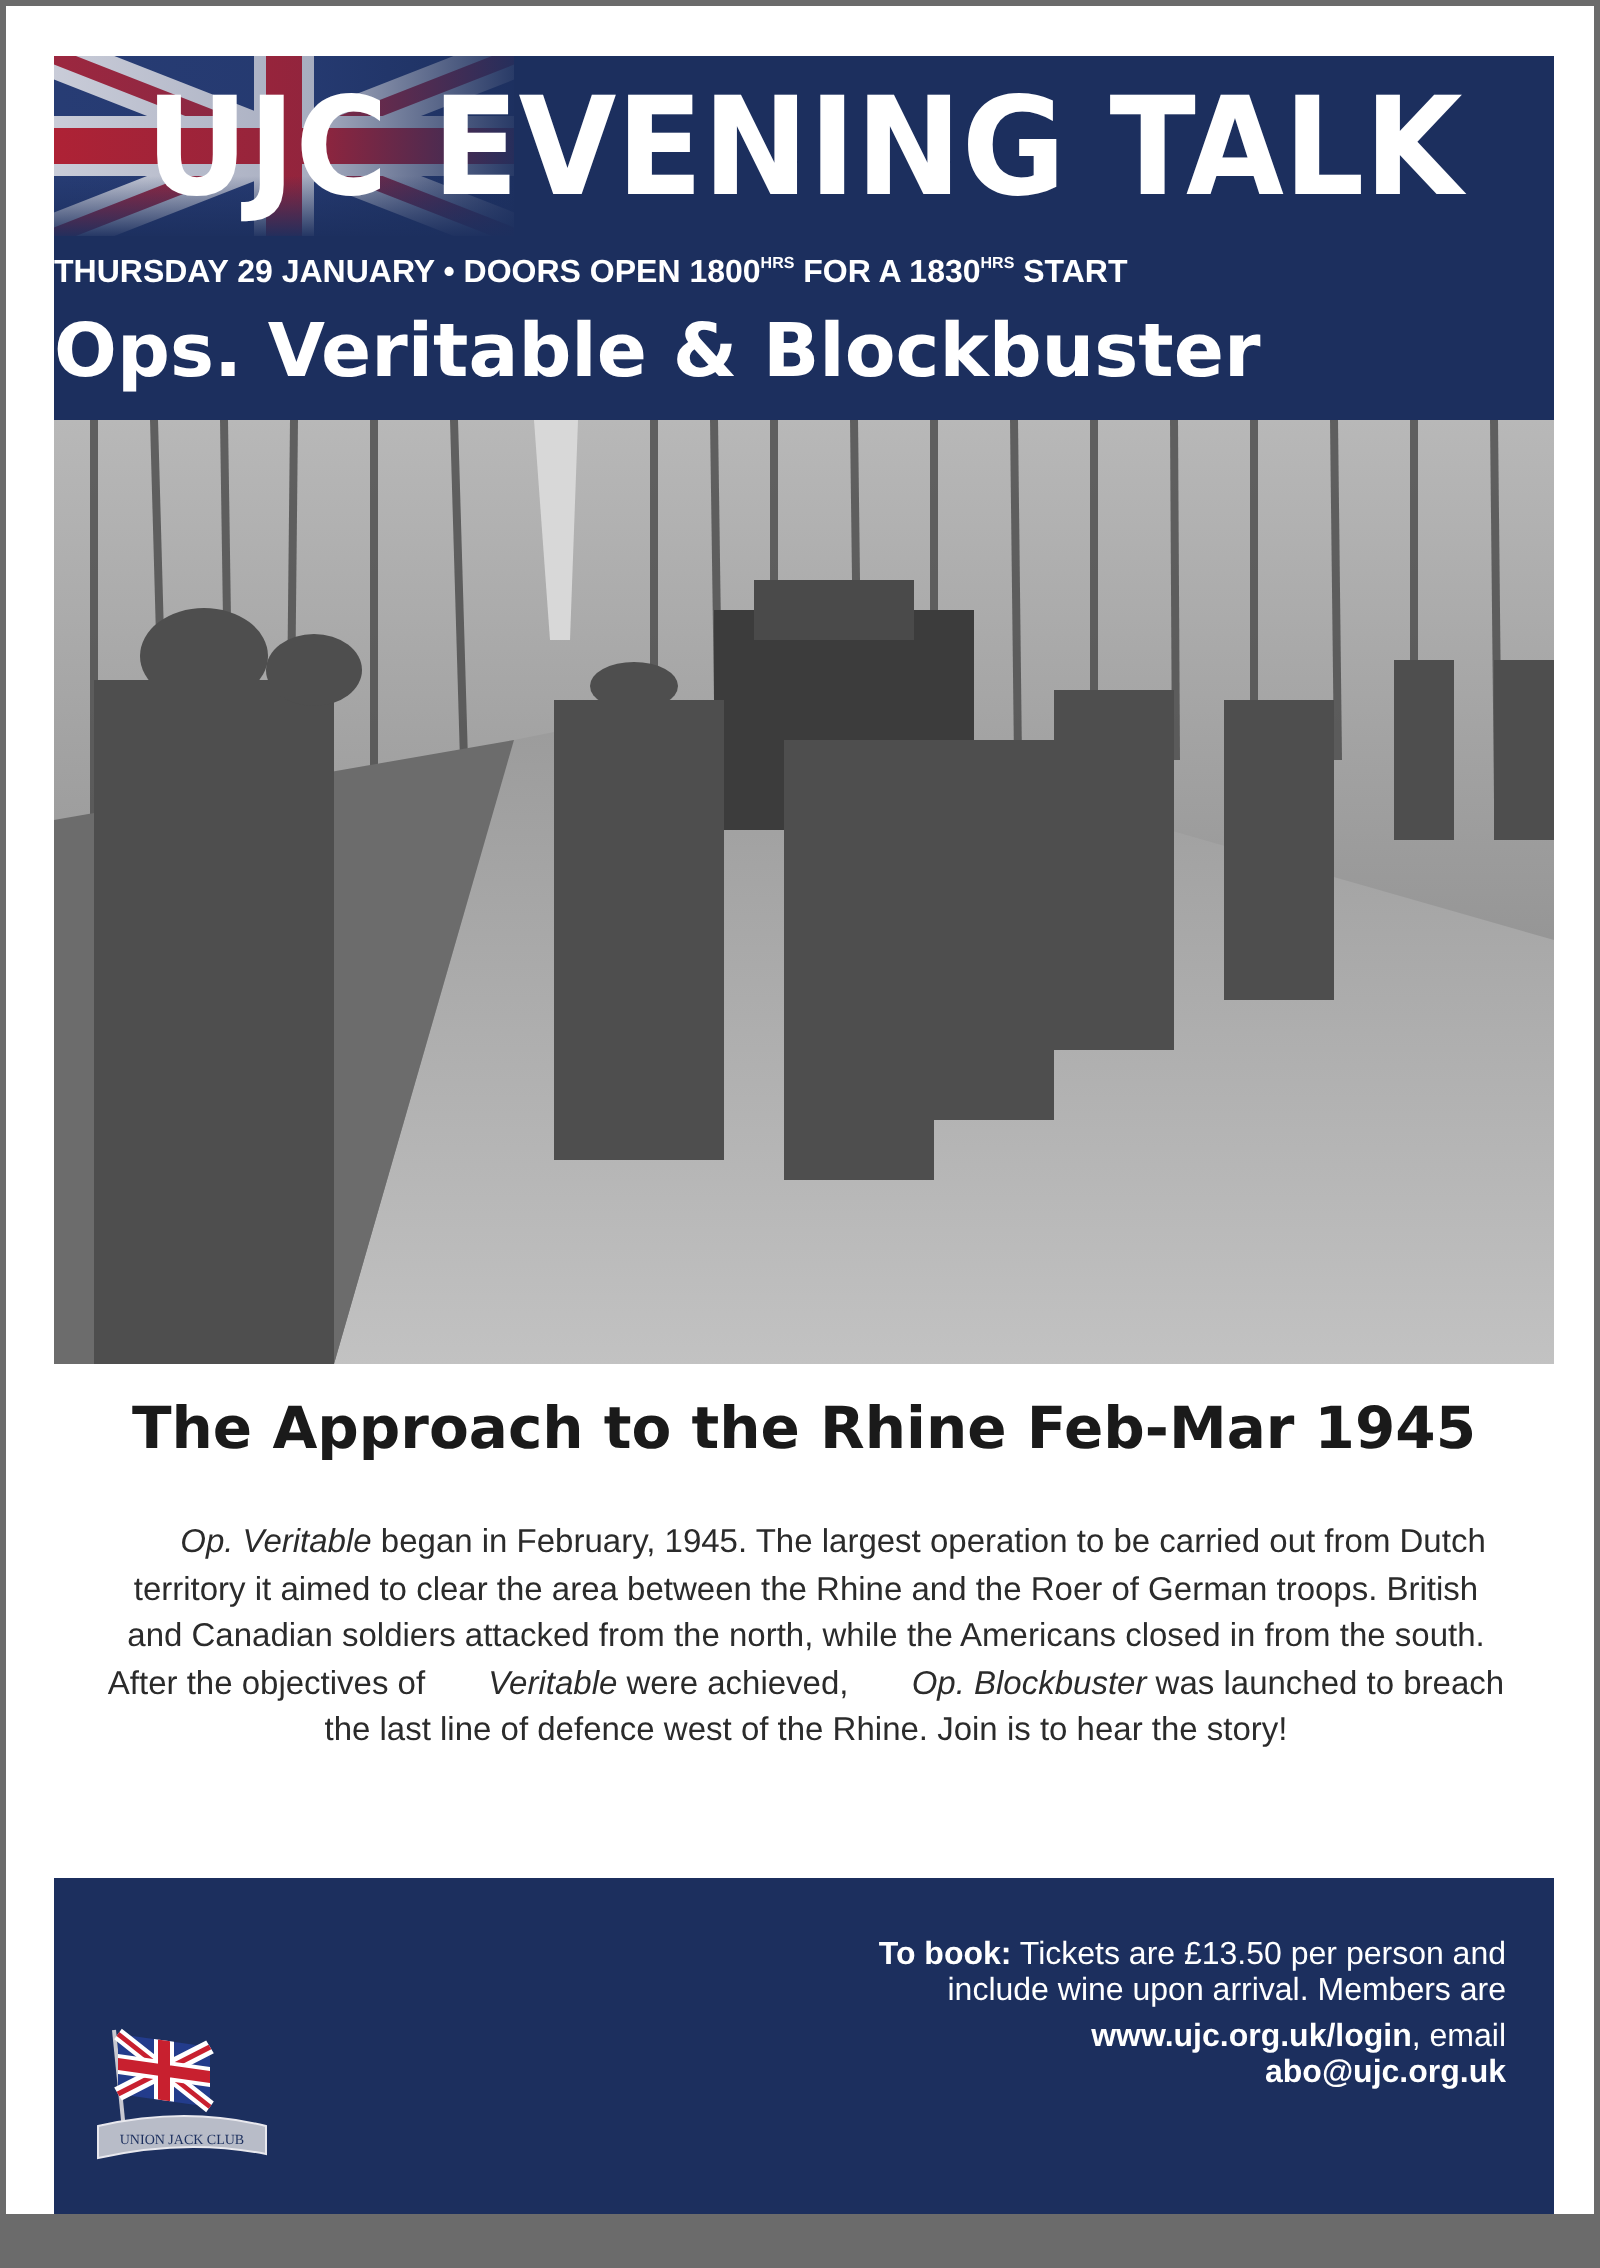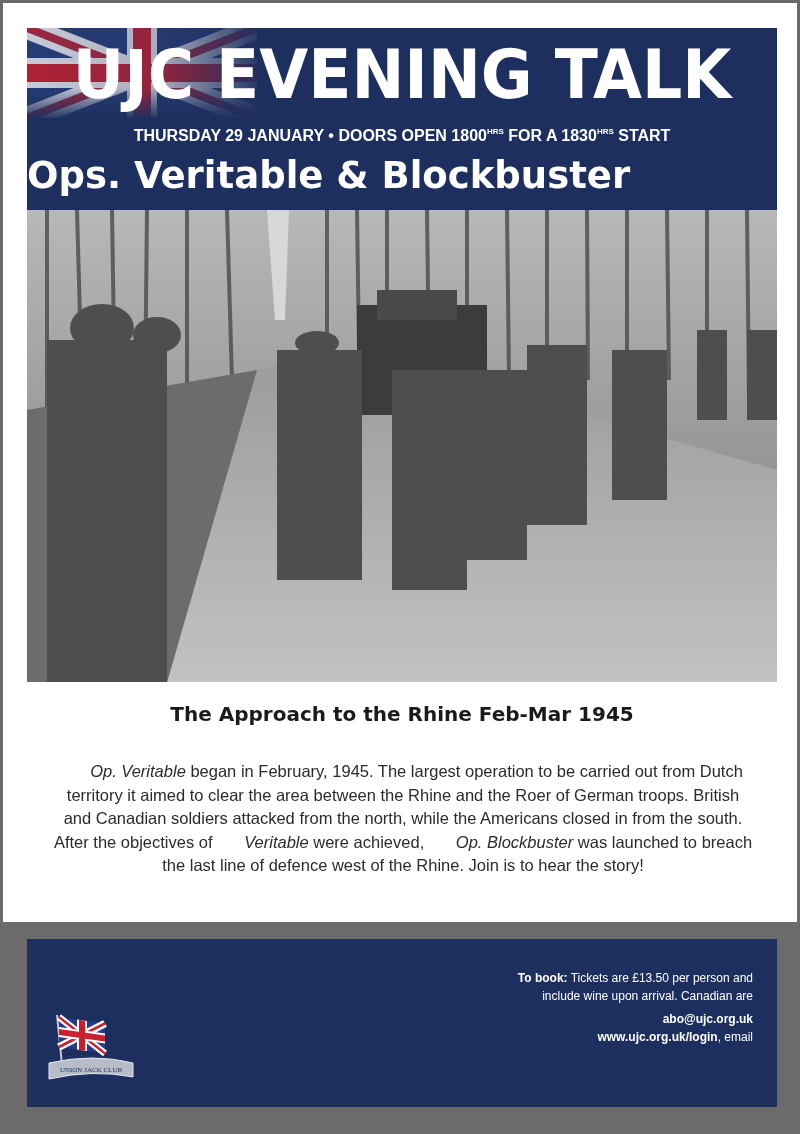--- a/index.html
+++ b/index.html
@@ -1,19 +1,19 @@
 <!DOCTYPE html>
 <html><head>
 <meta charset="utf-8">
 <style>
   * { box-sizing: border-box; margin: 0; padding: 0; }
   html, body { width: 800px; height: 1134px; background: #6b6b6b; overflow: hidden; }
   body { font-family: "Liberation Sans", sans-serif; }
   .page {
-    position: absolute; left: 3px; top: 3px; width: 794px; height: 919px;
+    position: absolute; left: 3px; top: 3px; width: 794px; height: 1104px;
     background: #ffffff;
   }
   .header {
     position: absolute; left: 24px; top: 25px; width: 750px; height: 184px;
     background: #1c2f5e; overflow: hidden;
   }
   .flag-bg {
     position: absolute; left: 0; top: 0; width: 230px; height: 90px;
     opacity: 0.85;
   }
@@ -25,56 +25,56 @@
     position: absolute; left: 0; top: 60px; width: 240px; height: 32px;
     background: linear-gradient(180deg, rgba(28,47,94,0) 0%, rgba(28,47,94,1) 100%);
   }
   .main-title {
     position: absolute; left: 0; top: 6px; width: 750px; text-align: center;
     color: #ffffff; font-weight: bold; font-size: 68px; letter-spacing: 0px;
     line-height: 82px; font-family: "DejaVu Sans", sans-serif;
     transform: scaleX(0.93); transform-origin: center;
   }
   .date-line {
-    position: absolute; left: 0; top: 93px; width: 750px; text-align: center;
+    position: absolute; left: 0; top: 93px; width: 750px; text-align: left;
     color: #ffffff; font-weight: bold; font-size: 16px; line-height: 22px;
     font-family: "Liberation Sans", sans-serif;
   }
   .date-line sup { font-size: 8px; vertical-align: 7px; }
   .sub-title {
     position: absolute; left: 0; top: 124px; width: 750px; 
     color: #ffffff; font-weight: bold; font-size: 37px; line-height: 48px;
     font-family: "DejaVu Sans", sans-serif;
   }
   .photo {
     position: absolute; left: 24px; top: 207px; width: 750px; height: 472px;
     overflow: hidden; background: #8a8a8a;
   }
   .photo svg { display: block; }
   .section-title {
     position: absolute; left: 24px; top: 696px; width: 750px; text-align: center;
-    font-family: "DejaVu Sans", sans-serif; font-weight: bold; font-size: 20px;
+    font-family: "DejaVu Sans", sans-serif; font-weight: bold; font-size: 29px;
     color: #1a1a1a; line-height: 30px;
   }
   .body-text {
     position: absolute; left: 50px; top: 757px; width: 700px; text-align: center;
     font-family: "Liberation Sans", sans-serif; font-size: 16.5px; line-height: 23.5px;
     color: #2b2b2b;
   }
   .body-text em { font-style: italic; margin-left: 27px; }
   .footer {
     position: absolute; left: 24px; top: 936px; width: 750px; height: 168px;
     background: #1c2f5e;
   }
   .logo {
     position: absolute; left: 20px; top: 74px; width: 92px; height: 74px;
   }
   .booking {
     position: absolute; right: 24px; top: 30px; width: 380px; text-align: right;
-    color: #ffffff; font-family: "Liberation Sans", sans-serif; font-size: 12px;
+    color: #ffffff; font-family: "Liberation Sans", sans-serif; font-size: 16px;
     line-height: 18px;
   }
   .booking b { font-weight: bold; }
   .booking .gap { height: 5px; }
 </style>
 </head>
 <body>
 
 <div class="page">
 
@@ -175,20 +175,20 @@
         <path d="M0 0 L46 30 M46 0 L0 30" stroke="#c8202f" stroke-width="2.5"></path>
         <path d="M23 0 V30 M0 15 H46" stroke="#ffffff" stroke-width="10"></path>
         <path d="M23 0 V30 M0 15 H46" stroke="#c8202f" stroke-width="6"></path>
       </g>
       <path d="M2 50 Q46 40 86 50 L86 64 Q46 56 2 66 Z" fill="#b8bcc8" stroke="#e8e8ee" stroke-width="1"></path>
       <text x="44" y="59" font-size="7" font-family="Liberation Serif, serif" fill="#1c2f5e" text-anchor="middle">UNION JACK CLUB</text>
     </svg>
 
     <div class="booking">
       <div><b>To book:</b><span> Tickets are £13.50 per person and</span></div>
-      <div>include wine upon arrival. Canadian are</div>
+      <div>include wine upon arrival. Members are</div>
       <div class="gap"></div>
+      <div><b>www.ujc.org.uk/login</b><span>, email</span></div>
       <div><b>abo@ujc.org.uk</b></div>
-      <div><b>www.ujc.org.uk/login</b><span>, email</span></div>
     </div>
   </div>
 
 </div>
 
 </body></html>

